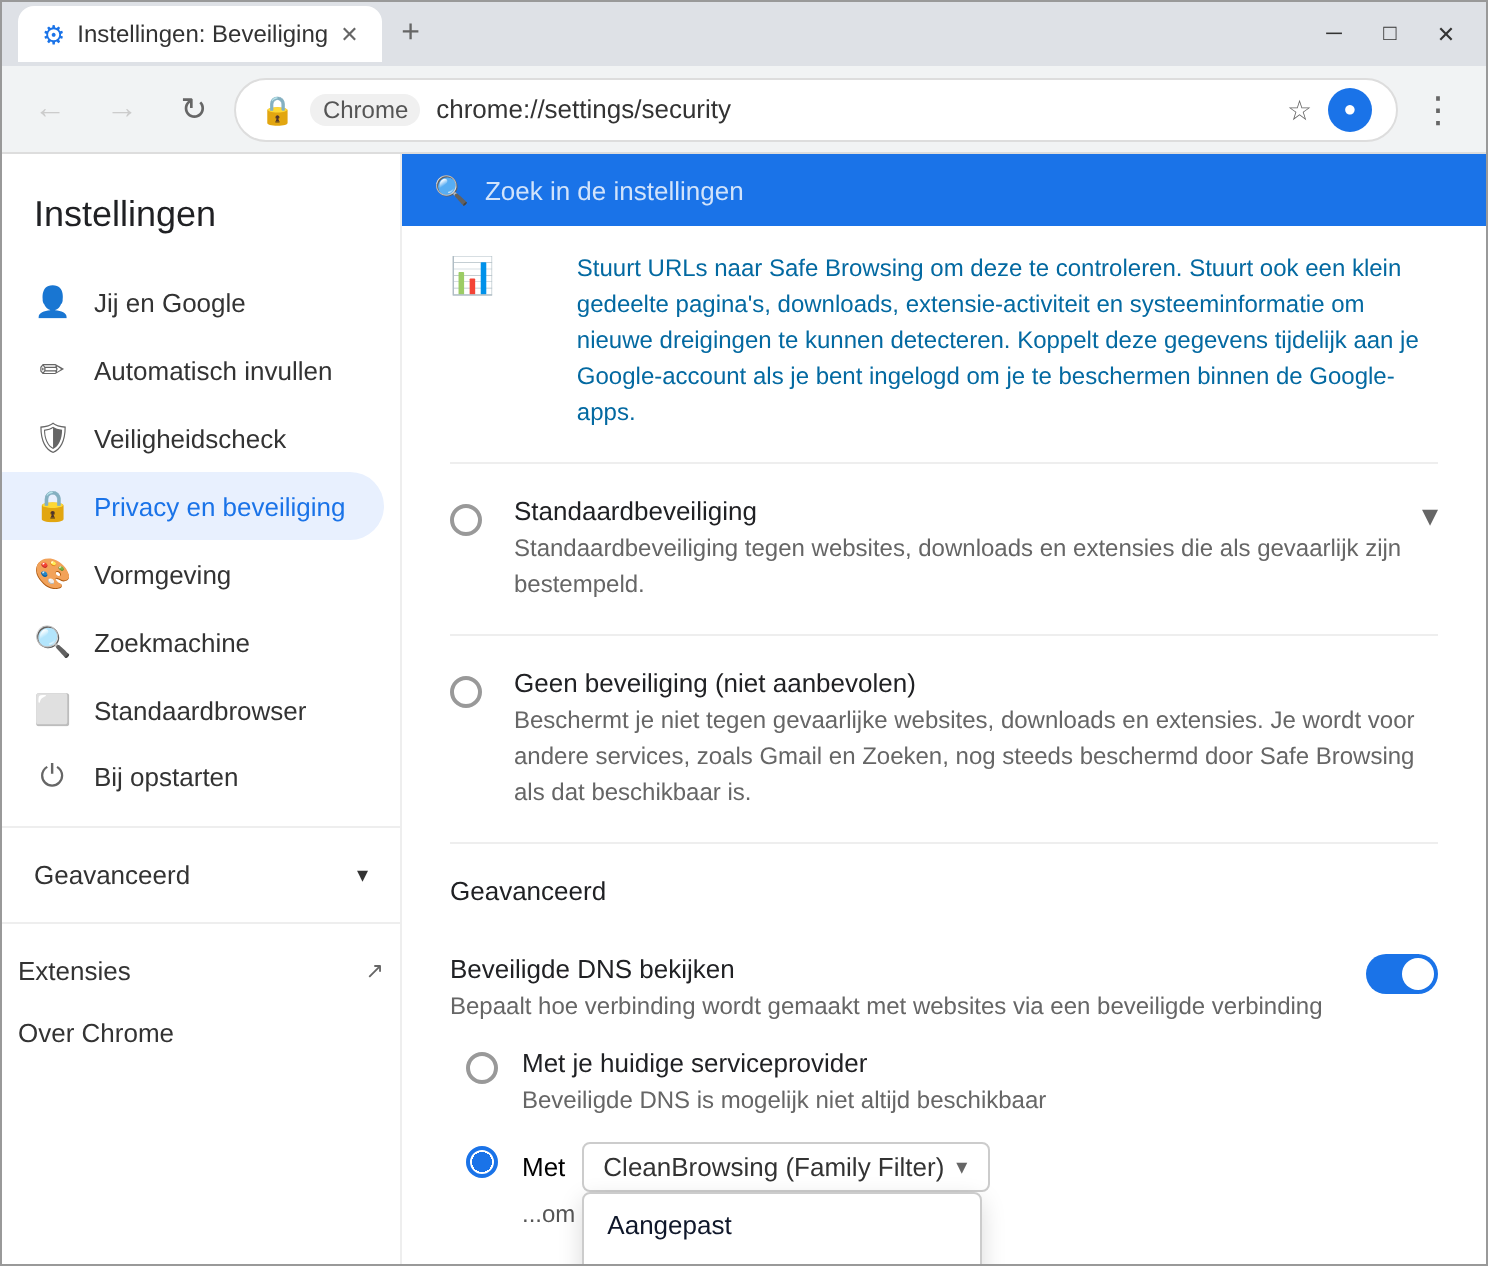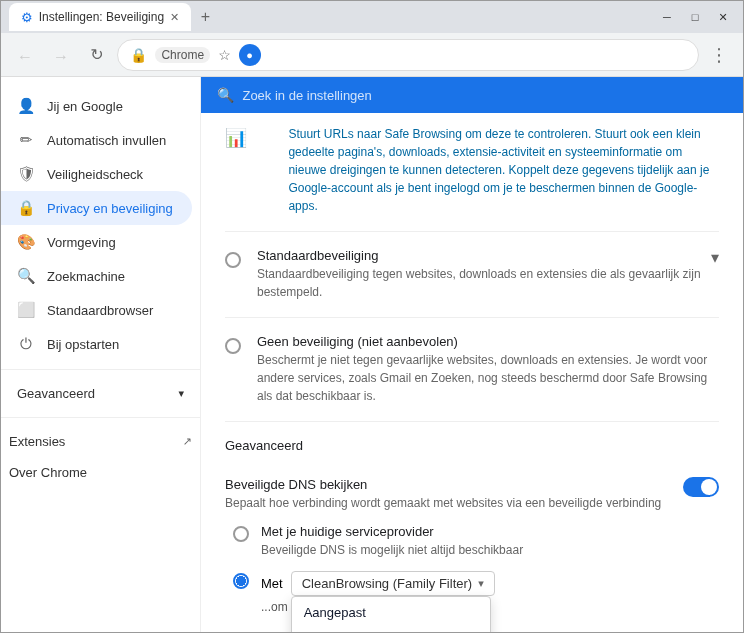--- a/index.html
+++ b/index.html
@@ -114,31 +114,33 @@
     </div>
   </div>
 
   <div class="toolbar">
     <button class="toolbar-btn disabled">←</button>
     <button class="toolbar-btn disabled">→</button>
     <button class="toolbar-btn">↻</button>
     <div class="address-bar">
       <span class="lock-icon">🔒</span>
       <span class="site-badge">Chrome</span>
+      <span class="url-text">chrome://settings/security</span>
       <span class="star-icon">☆</span>
       <div class="account-icon">
         <span>●</span>
       </div>
     </div>
     <div class="toolbar-more">⋮</div>
   </div>
 
   <div class="main">
 
     <div class="sidebar">
+      <div class="sidebar-title">Instellingen</div>
 
       <div class="sidebar-item">
         <span class="item-icon">👤</span>
         <span>Jij en Google</span>
       </div>
       <div class="sidebar-item">
         <span class="item-icon">✏</span>
         <span>Automatisch invullen</span>
       </div>
       <div class="sidebar-item">

